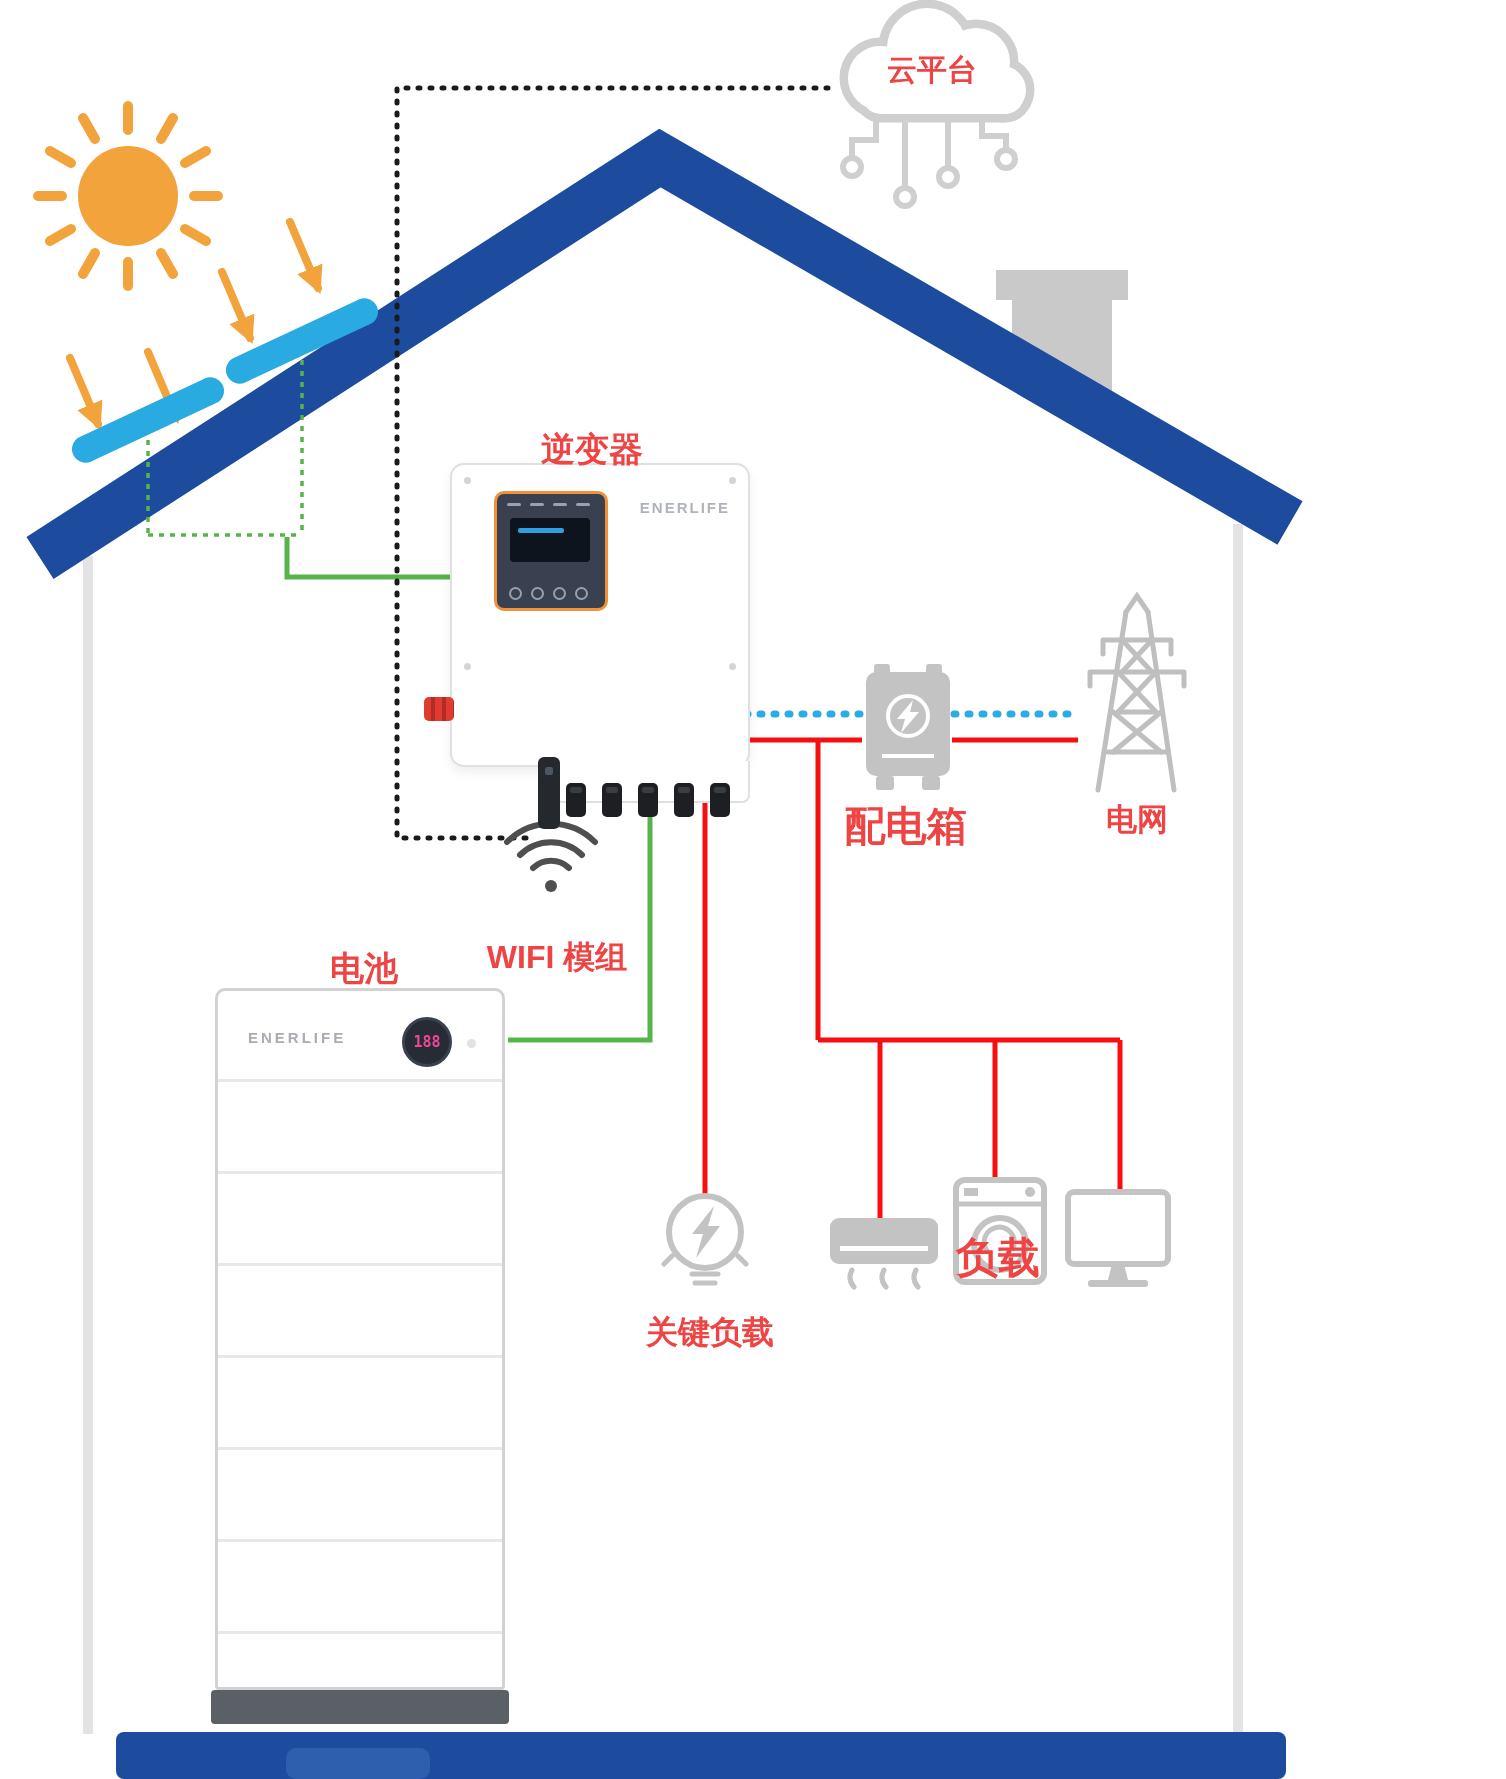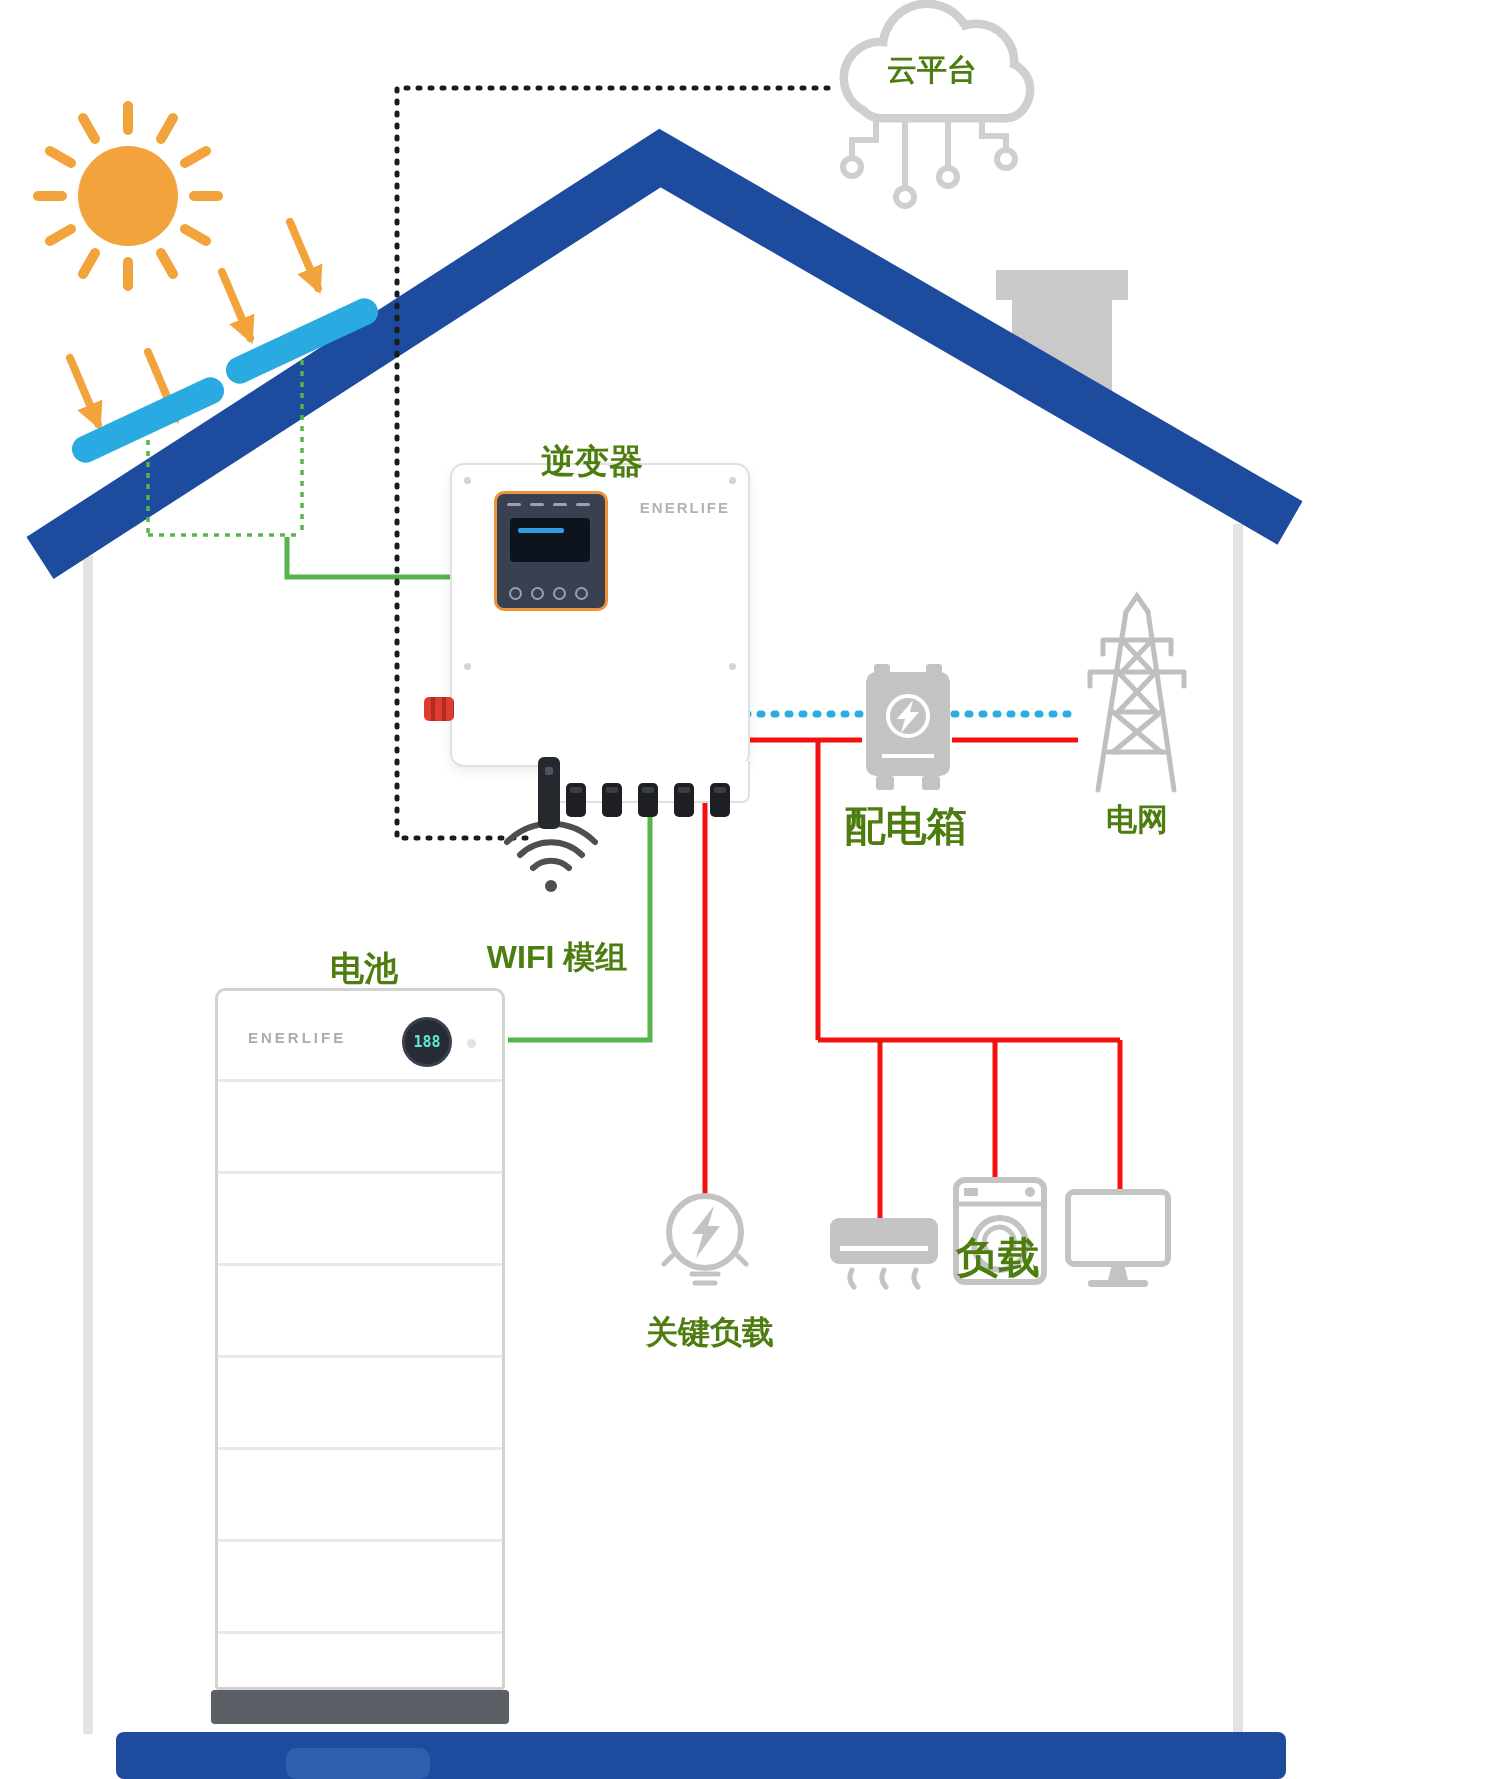--- a/index.html
+++ b/index.html
@@ -1,23 +1,23 @@
 <!DOCTYPE html>
 <html><head>
 <meta charset="utf-8">
 <style>
   html,body{margin:0;padding:0;background:#fff;}
   .stage{position:relative;width:1506px;height:1779px;background:#fff;overflow:hidden;
          font-family:"Liberation Sans",sans-serif;}
   svg.diagram{position:absolute;left:0;top:0;}
 
-  .label{position:absolute;transform:translateX(-50%);white-space:nowrap;color:#4d7c0f;
+  .label{position:absolute;transform:translateX(-50%);white-space:nowrap;color:#ef4444;
          font-weight:600;z-index:30;}
   .lbl-cloud{left:932px;top:50px;font-size:30px;}
-  .lbl-inverter{left:592px;top:427px;font-size:34px;margin-top:12px;}
+  .lbl-inverter{left:592px;top:427px;font-size:34px;}
   .lbl-wifi{left:557px;top:936px;font-size:32px;}
   .lbl-battery{left:364px;top:946px;font-size:34px;}
   .lbl-dist{left:906px;top:799px;font-size:41px;}
   .lbl-grid{left:1137px;top:799px;font-size:31px;}
   .lbl-critical{left:710px;top:1299px;font-size:32px;margin-top:12px;}
   .lbl-load{left:998px;top:1230px;font-size:42px;}
 
   
   .inverter{position:absolute;left:450px;top:463px;width:296px;height:300px;background:#fff;
             border:2px solid #e0e0e0;border-radius:14px;box-shadow:0 5px 12px rgba(0,0,0,.07);z-index:20;}
@@ -40,21 +40,21 @@
   .conn::after{content:"";position:absolute;left:4px;top:4px;width:12px;height:6px;background:#3a3d42;border-radius:2px;}
   .inv-dongle{position:absolute;left:86px;top:292px;width:22px;height:72px;background:#25282c;border-radius:6px;}
   .inv-dongle::after{content:"";position:absolute;left:7px;top:10px;width:8px;height:8px;background:#4d5560;border-radius:2px;}
 
   
   .battery{position:absolute;left:215px;top:988px;width:290px;height:702px;background:#fff;
            border:3px solid #d2d2d2;border-radius:10px 10px 4px 4px;box-sizing:border-box;z-index:20;}
   .bat-logo{position:absolute;left:30px;top:38px;font-size:15px;font-weight:700;letter-spacing:3px;color:#a9adb3;}
   .bat-display{position:absolute;right:50px;top:26px;width:50px;height:50px;border-radius:50%;
                background:#262b35;border:3px solid #3a414e;display:flex;align-items:center;justify-content:center;
-               color:#5eead4;font-family:"DejaVu Sans Mono",monospace;font-size:15px;font-weight:700;box-sizing:border-box;}
+               color:#ec4899;font-family:"DejaVu Sans Mono",monospace;font-size:15px;font-weight:700;box-sizing:border-box;}
   .bat-dot{position:absolute;right:26px;top:48px;width:9px;height:9px;border-radius:50%;background:#e2e2e2;}
   .bat-line{position:absolute;left:0;right:0;height:3px;background:#e8e8e8;}
   .bat-base{position:absolute;left:211px;top:1690px;width:298px;height:34px;background:#5b6066;border-radius:4px;z-index:21;}
   .bat-tab{position:absolute;left:286px;top:1748px;width:144px;height:31px;background:#2e5fae;border-radius:10px;z-index:22;}
 </style>
 </head>
 <body>
 
 <div class="stage">
 

